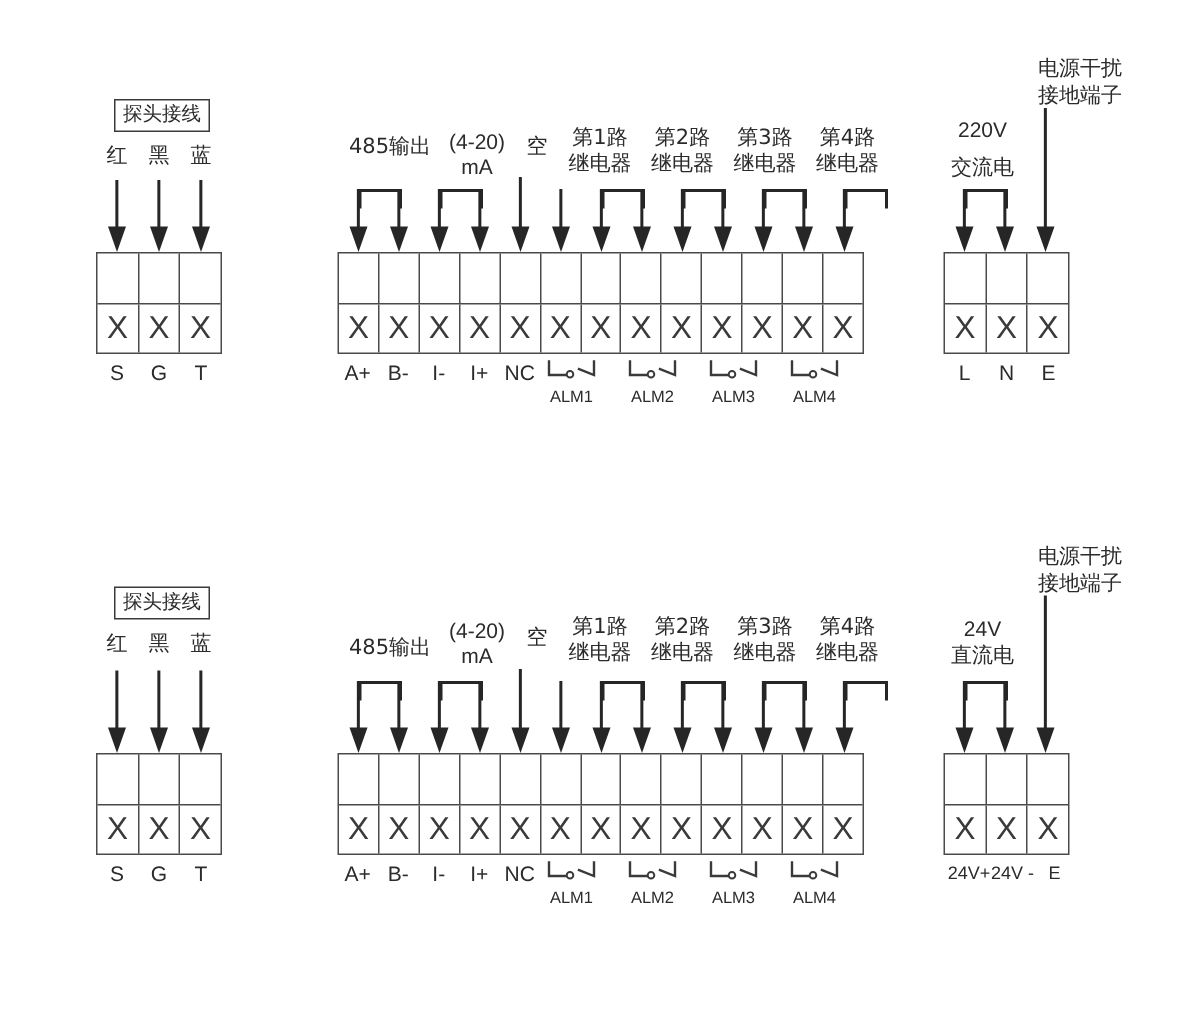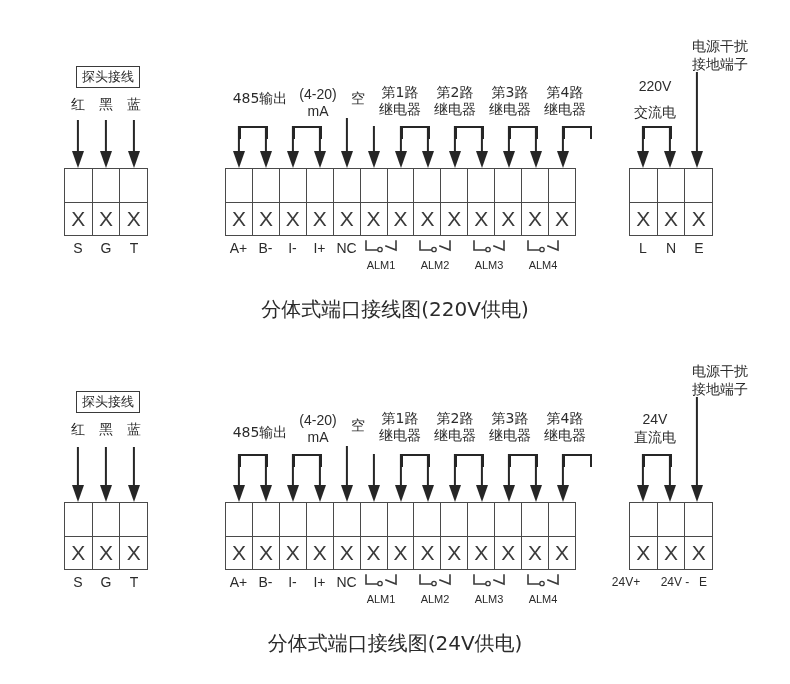--- a/index.html
+++ b/index.html
@@ -315,21 +315,20 @@
     <div class="row bottom">
       <div class="cell">X</div>
       <div class="cell">X</div>
       <div class="cell">X</div>
     </div>
   </div>
   <div class="lbl term" style="left:629px;top:240px;width:28px;">L</div>
   <div class="lbl term" style="left:657px;top:240px;width:28px;">N</div>
   <div class="lbl term" style="left:685px;top:240px;width:28px;">E</div>
 
-  <div class="caption" style="top:296px;">分体式端口接线图(220V供电)</div>
 </div>
 
 <div class="panel" id="panel-24">
 
   <div class="boxed" style="left:76px;top:49px;">
     <span>探头接线</span>
   </div>
   <div class="lbl cn" style="left:65px;top:79px;width:26px;">红</div>
   <div class="lbl cn" style="left:93px;top:79px;width:26px;">黑</div>
   <div class="lbl cn" style="left:121px;top:79px;width:26px;">蓝</div>
@@ -528,18 +527,17 @@
       <div class="cell"></div>
       <div class="cell"></div>
       <div class="cell"></div>
     </div>
     <div class="row bottom">
       <div class="cell">X</div>
       <div class="cell">X</div>
       <div class="cell">X</div>
     </div>
   </div>
-  <div class="lbl small" style="left:606px;top:232px;width:40px;">24V+</div>
+  <div class="lbl small" style="left:626px;top:232px;width:40px;">24V+</div>
   <div class="lbl small" style="left:655px;top:232px;width:40px;">24V -</div>
   <div class="lbl small" style="left:690px;top:232px;width:26px;">E</div>
 
-  <div class="caption" style="top:288px;">分体式端口接线图(24V供电)</div>
 </div>
 
 </body></html>

